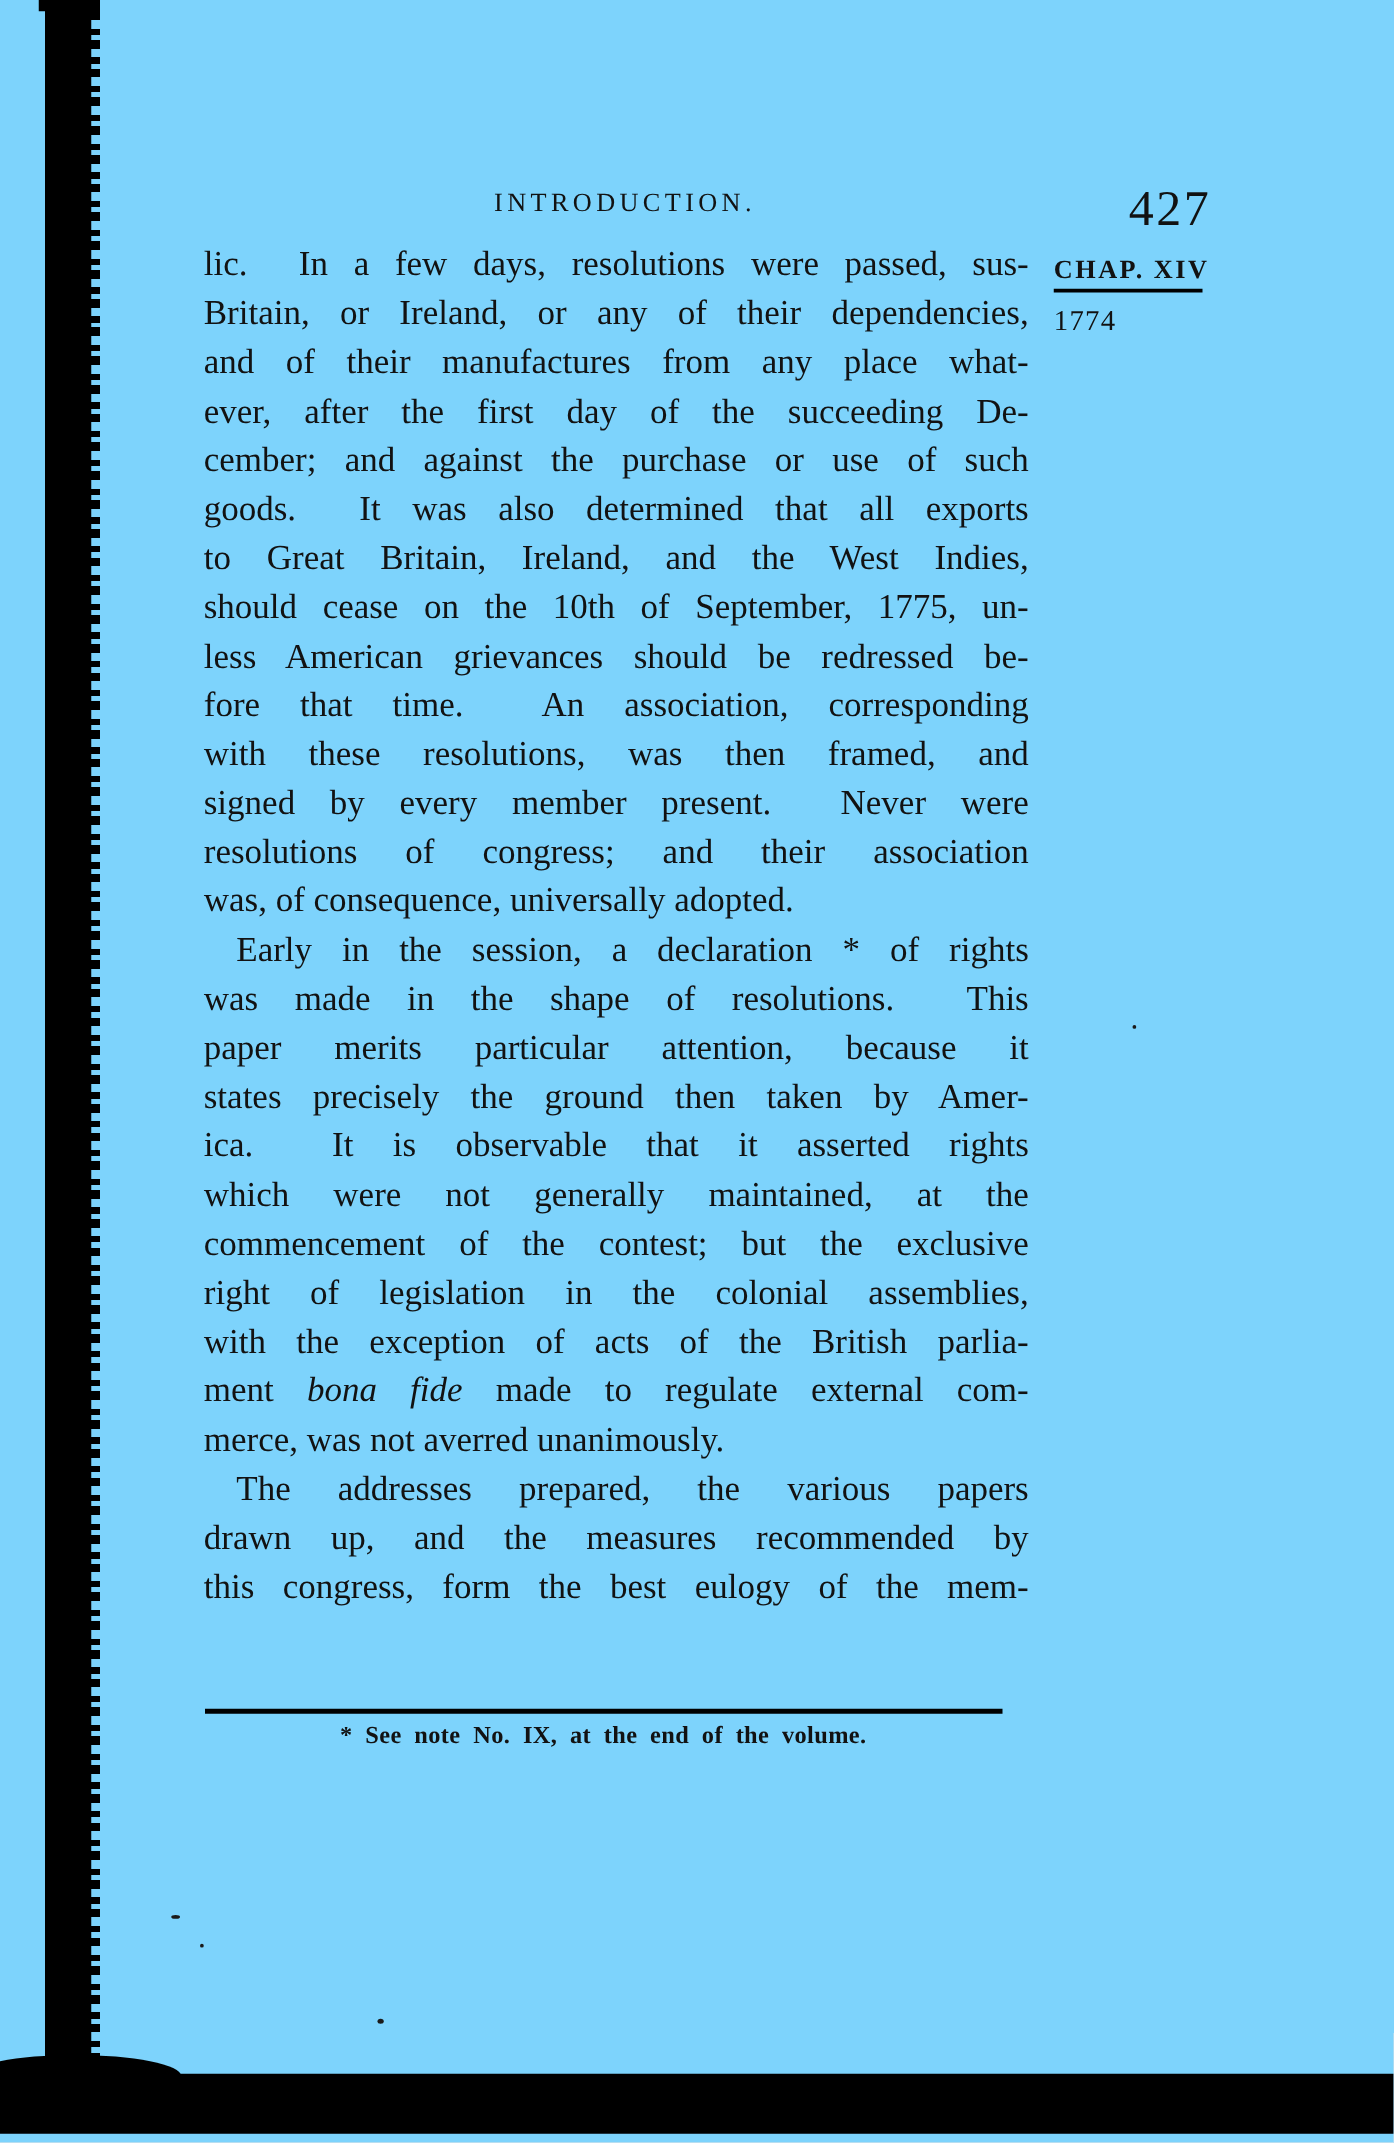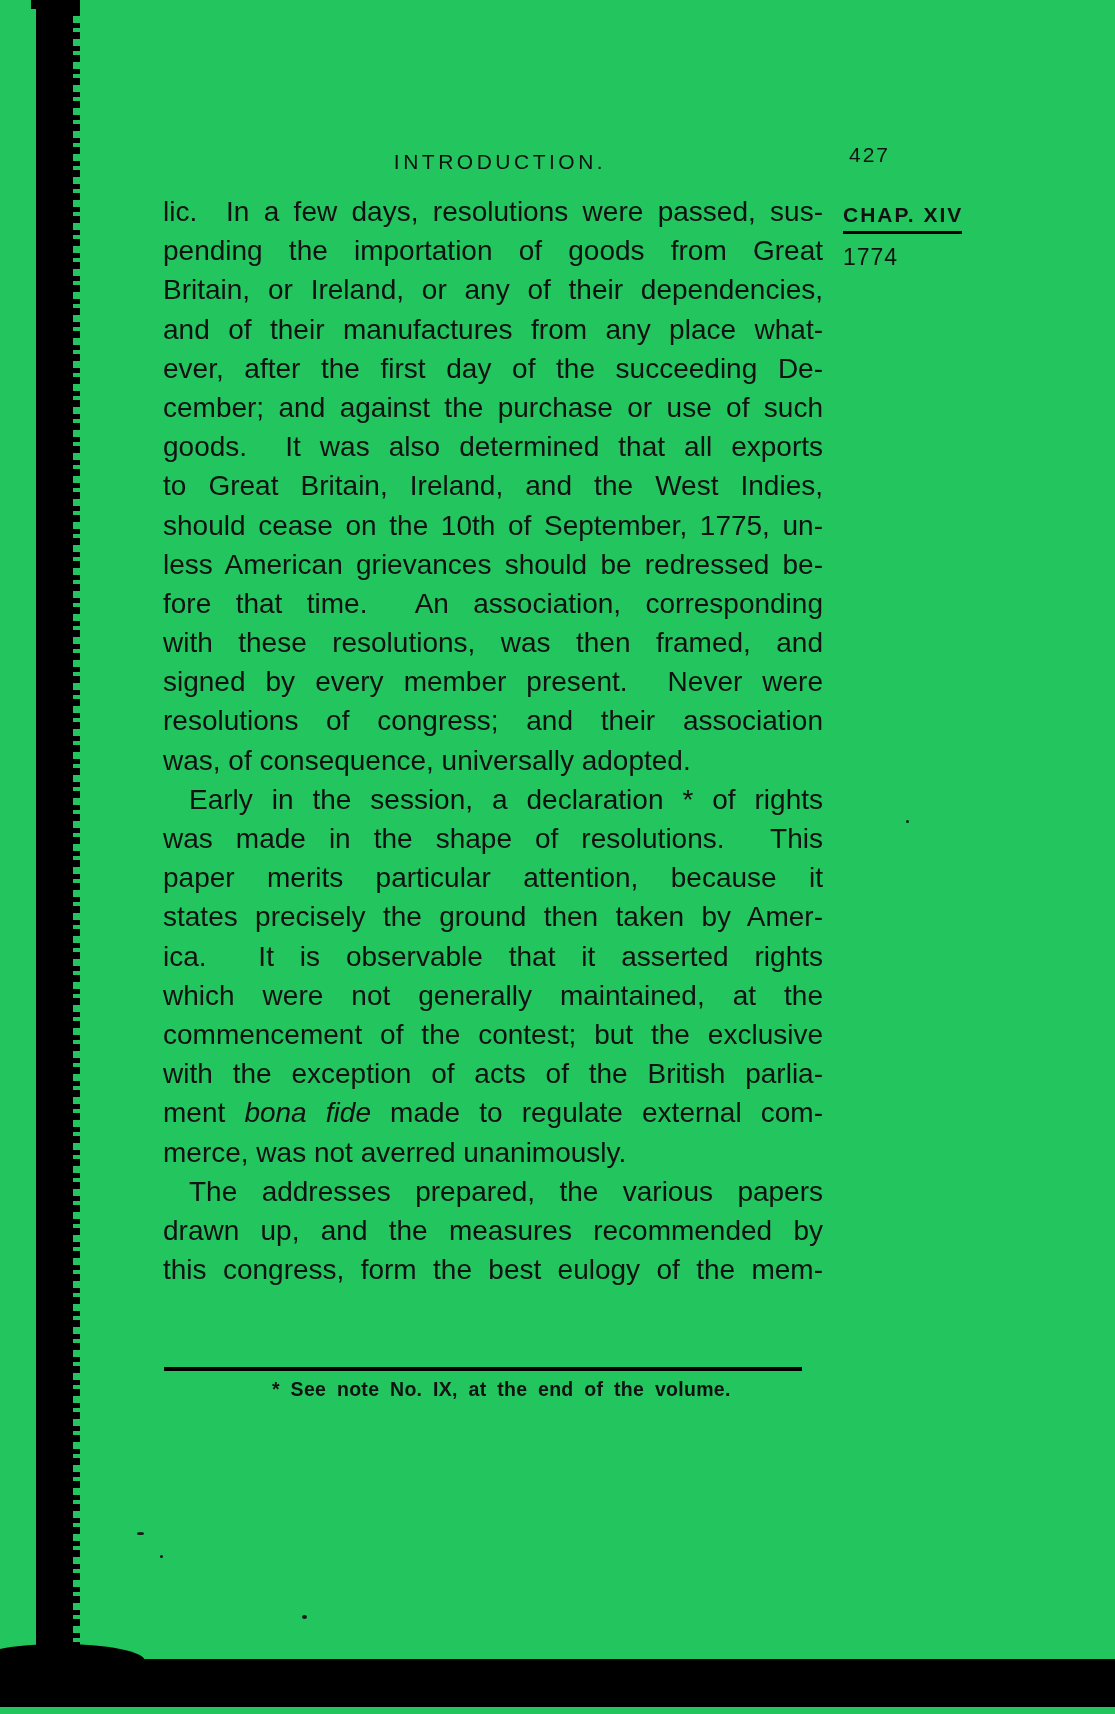--- a/index.html
+++ b/index.html
@@ -1,21 +1,21 @@
 <!DOCTYPE html>
 <html><head>
 <meta charset="utf-8">
 <style>
   html,body{margin:0;padding:0;background:#e8e8e8;}
   .page{
     position:relative;
     width:1115px;height:1714px;
-    background:#22c55e;
+    background:#7dd3fc;
     overflow:hidden;
-    font-family:Liberation Sans, sans-serif;
+    font-family:Liberation Serif, serif;
     color:#121212;
   }
   
   .band-left{
     position:absolute;left:36px;top:0;width:37px;height:1664px;
     background:#000;
   }
   .band-left-cap{
     position:absolute;left:31px;top:0;width:49px;height:9px;background:#000;
   }
@@ -28,22 +28,22 @@
   }
   .band-bottom-bump{
     position:absolute;left:-25px;top:1644px;width:170px;height:34px;background:#000;border-radius:50%;
   }
   
   .running-head{
     position:absolute;left:385px;top:150px;width:230px;
     font-size:21px;letter-spacing:3.5px;text-align:center;white-space:nowrap;
   }
   .folio{
-    position:absolute;left:849px;top:143px;
-    font-size:21px;letter-spacing:2px;
+    position:absolute;left:903px;top:143px;
+    font-size:40px;letter-spacing:2px;
   }
   
   .chap-label{
     position:absolute;left:843px;top:203px;width:122px;
     font-size:21px;font-weight:700;letter-spacing:2px;white-space:nowrap;
   }
   .chap-rule{
     position:absolute;left:843px;top:231px;width:119px;height:3px;background:#000;
   }
   .year-label{
@@ -94,21 +94,20 @@
   <div class="running-head">INTRODUCTION.</div>
   <div class="folio">427</div>
 
   <div class="chap-label">CHAP. XIV</div>
   <div class="chap-rule"></div>
   <div class="year-label">1774</div>
 
   <div class="body-text">
       <div class="para">
         <div class="line">lic.  In a few days, resolutions were passed, sus-</div>
-        <div class="line">pending the importation of goods from Great</div>
         <div class="line">Britain, or Ireland, or any of their dependencies,</div>
         <div class="line">and of their manufactures from any place what-</div>
         <div class="line">ever, after the first day of the succeeding De-</div>
         <div class="line">cember; and against the purchase or use of such</div>
         <div class="line">goods.  It was also determined that all exports</div>
         <div class="line">to Great Britain, Ireland, and the West Indies,</div>
         <div class="line">should cease on the 10th of September, 1775, un-</div>
         <div class="line">less American grievances should be redressed be-</div>
         <div class="line">fore that time.  An association, corresponding</div>
         <div class="line">with these resolutions, was then framed, and</div>
@@ -117,20 +116,21 @@
         <div class="line endline">was, of consequence, universally adopted.</div>
       </div>
       <div class="para indent">
         <div class="line">Early in the session, a declaration * of rights</div>
         <div class="line">was made in the shape of resolutions.  This</div>
         <div class="line">paper merits particular attention, because it</div>
         <div class="line">states precisely the ground then taken by Amer-</div>
         <div class="line">ica.  It is observable that it asserted rights</div>
         <div class="line">which were not generally maintained, at the</div>
         <div class="line">commencement of the contest; but the exclusive</div>
+        <div class="line">right of legislation in the colonial assemblies,</div>
         <div class="line">with the exception of acts of the British parlia-</div>
         <div class="line"><span>ment </span><span class="it">bona fide</span><span> made to regulate external com-</span></div>
         <div class="line endline">merce, was not averred unanimously.</div>
       </div>
       <div class="para indent">
         <div class="line">The addresses prepared, the various papers</div>
         <div class="line">drawn up, and the measures recommended by</div>
         <div class="line">this congress, form the best eulogy of the mem-</div>
       </div>
     </div>

